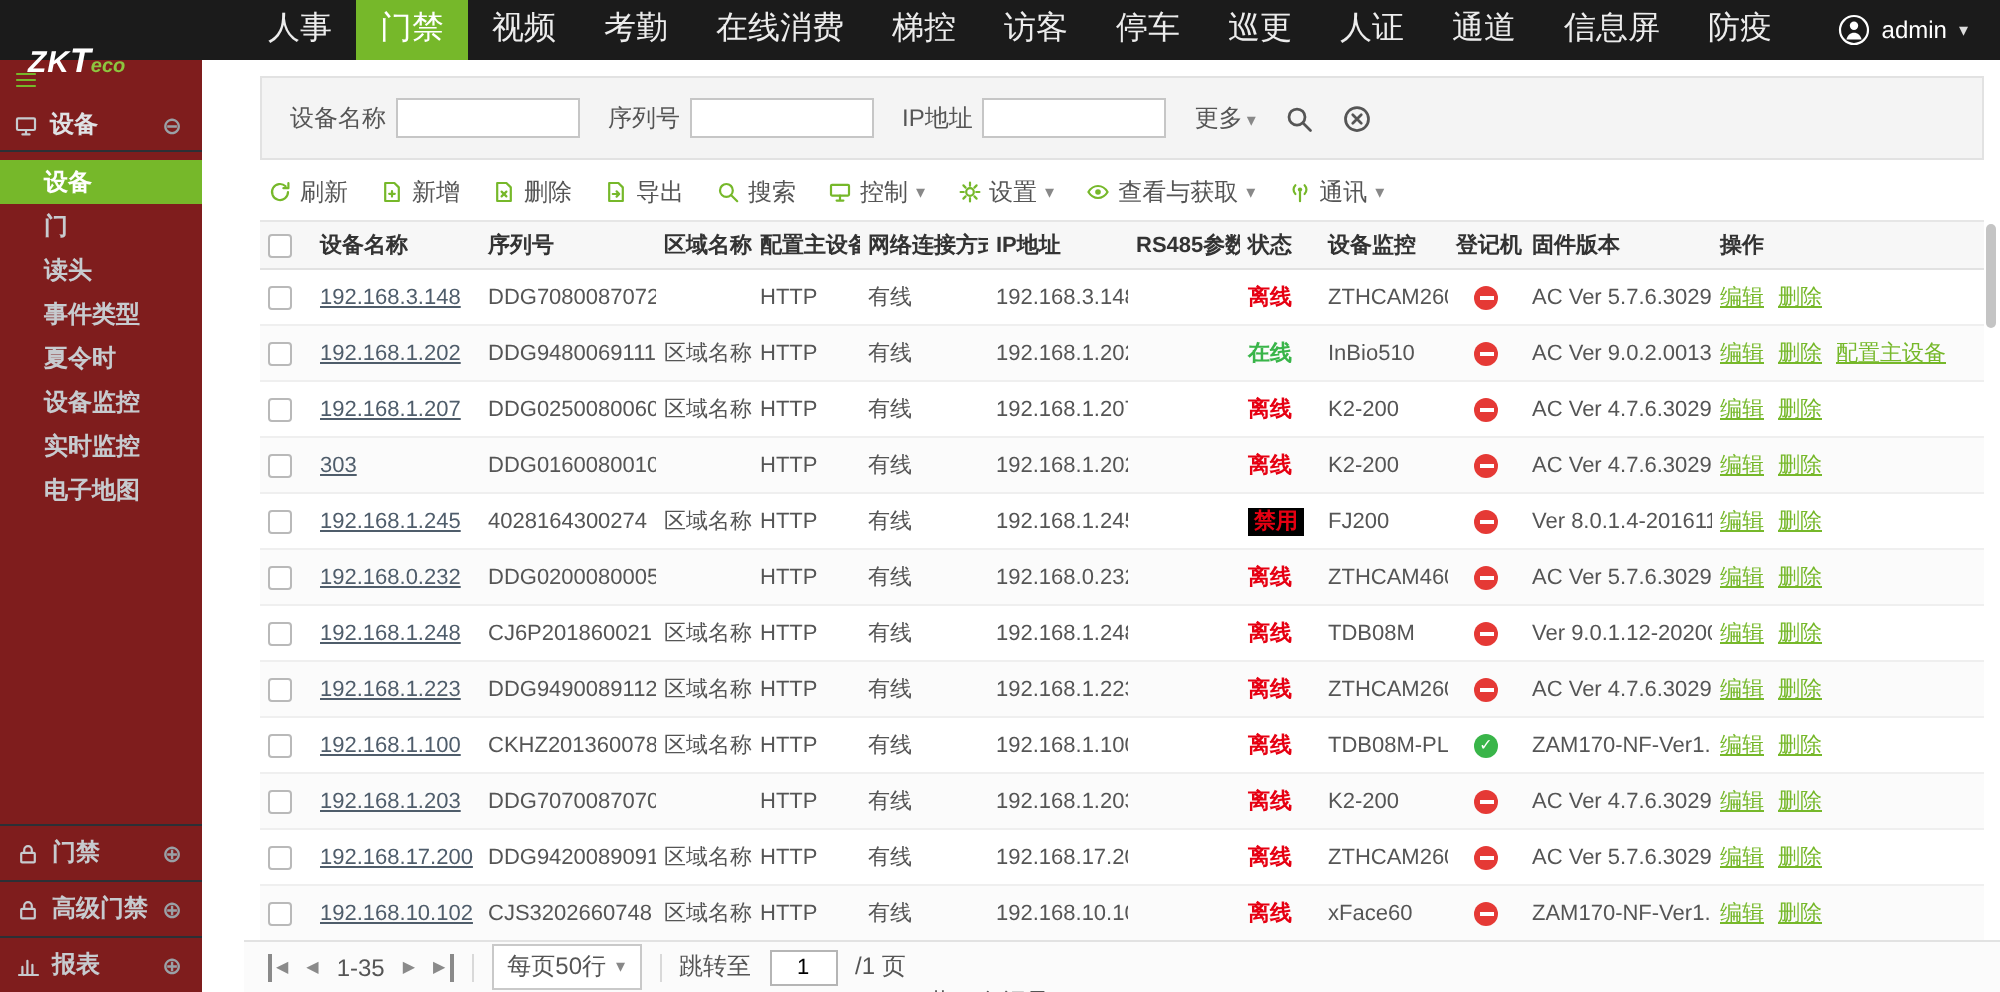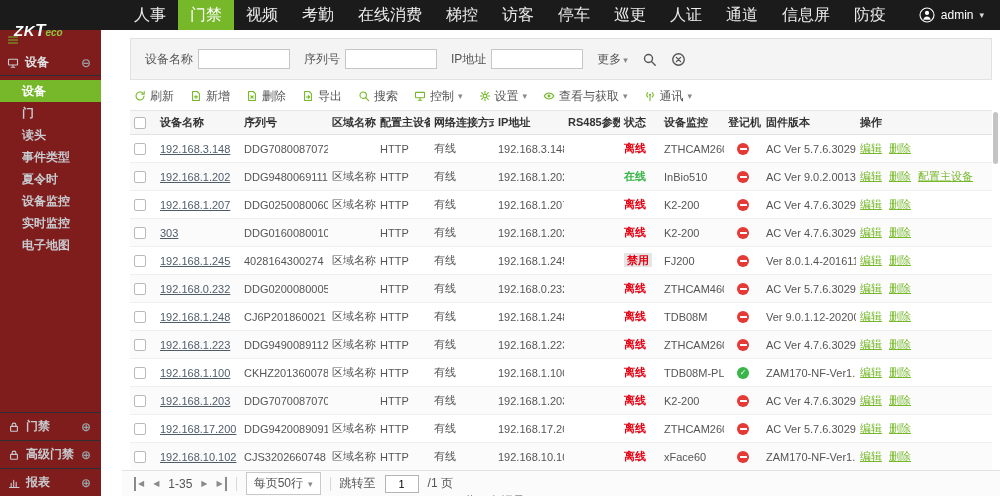--- a/index.html
+++ b/index.html
@@ -50,21 +50,21 @@
   table { border-collapse:collapse; table-layout:fixed; width:862px; font-size:11px; }
   thead th { background:#f7f7f7; border-top:1px solid #e6e6e6; border-bottom:1px solid #e2e2e2; height:24px; text-align:left; padding:0 4px; color:#333; font-weight:bold; white-space:nowrap; overflow:hidden; }
   tbody td { height:28px; border-bottom:1px solid #efefef; padding:0 4px; white-space:nowrap; overflow:hidden; color:#555; }
   tbody tr:nth-child(even) { background:#fbfbfb; }
   .cb { display:inline-block; width:12px; height:12px; border:1px solid #b9b9b9; border-radius:2px; background:#fff; vertical-align:middle; cursor:pointer; }
   a.devlink { color:#4f5d6b; text-decoration:underline; }
   a.act { color:#76b82a; text-decoration:underline; margin-right:7px; }
   .st { font-weight:bold; }
   .st-offline { color:#e60012; }
   .st-online { color:#39b549; }
-  .st-disabled { color:#e60012; background:#e5e5e5; padding:1px 3px; }
+  .st-disabled { color:#e60012; background:#000000; padding:1px 3px; }
   .reg { display:inline-block; width:12px; height:12px; border-radius:50%; text-align:center; line-height:12px; font-size:8px; color:#fff; vertical-align:middle; }
   .reg.ok { background:#39b549; }
   .reg.no { background:#e53935; position:relative; }
   .reg.no::after { content:""; position:absolute; left:2.5px; top:5px; width:7px; height:2px; background:#fff; }
 
   .pager { position:absolute; left:0; right:0; bottom:0; height:26px; display:flex; align-items:center; gap:9px; padding:0 12px; border-top:1px solid #e2e2e2; background:#fbfbfb; color:#555; }
   .pg-btn { color:#8a8a8a; cursor:pointer; font-size:8px; line-height:14px; }
   .pg-first { border-left:2px solid #8a8a8a; padding-left:2px; }
   .pg-last { border-right:2px solid #8a8a8a; padding-right:2px; }
   .pg-sep { width:1px; height:14px; background:#d9d9d9; }

